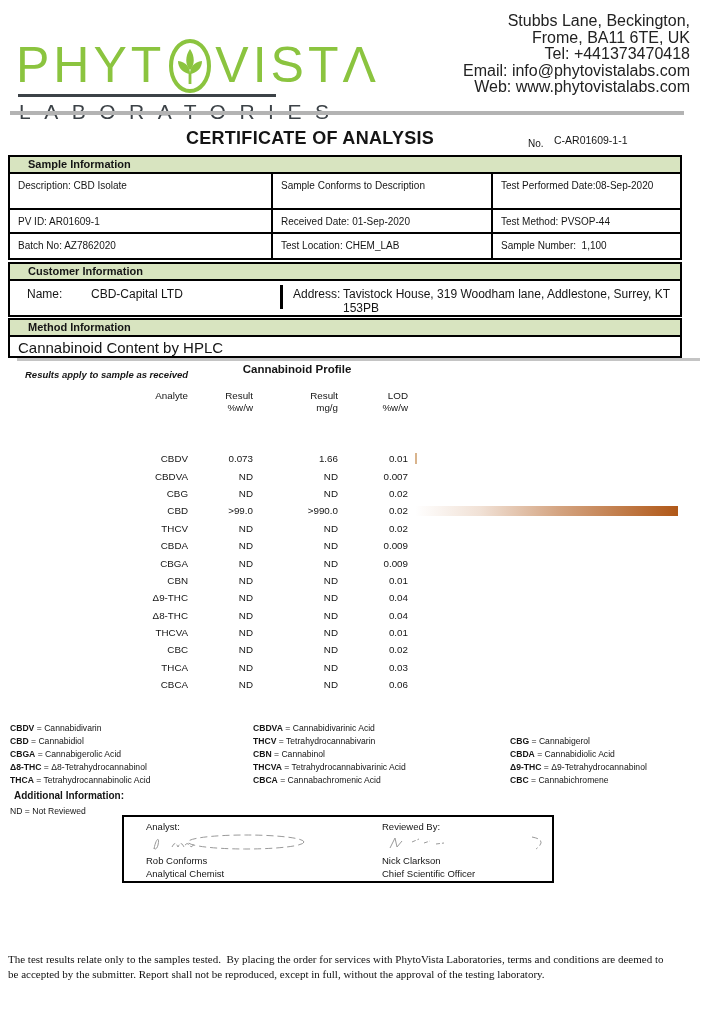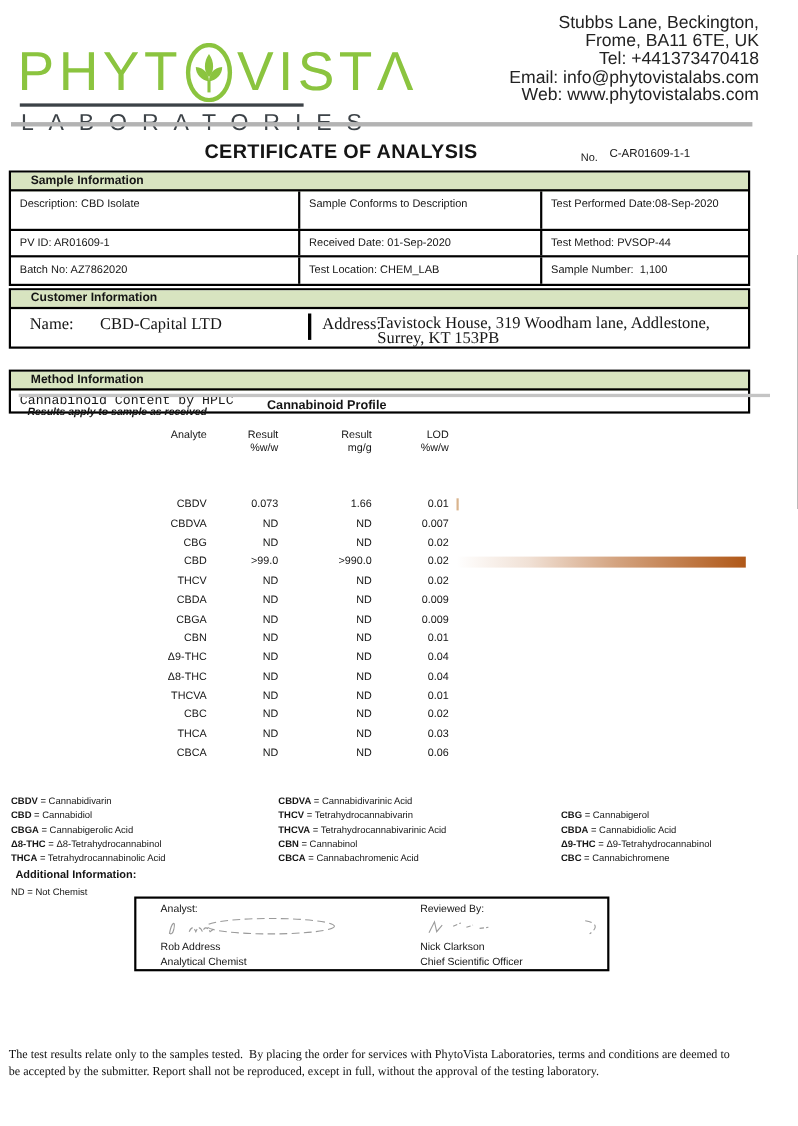--- a/index.html
+++ b/index.html
@@ -31,29 +31,29 @@
   #sample-box { top:155px; }
   .si-row { display:flex; border-bottom:2px solid #000; }
   .si-row:last-child { border-bottom:none; }
   .si-cell { padding:5px 8px 2px 8px; font-size:10px; box-sizing:border-box; white-space:pre-wrap; line-height:13px; }
   .si-c0 { width:263px; border-right:2px solid #000; }
   .si-c1 { width:220px; border-right:2px solid #000; }
   .si-c2 { flex:1; }
   .si-r0 { height:34px; } .si-r1 { height:22px; } .si-r2 { height:24px; }
 
   #customer-box { top:262px; }
-  .cust-row { position:relative; height:34px; font-size:15px;font-family:Liberation Serif, serif; }
+  .cust-row { position:relative; height:34px; font-size:12px; }
   .cust-name-label { position:absolute; left:17px; top:6px; }
   .cust-name { position:absolute; left:81px; top:6px; }
   .cust-divider { position:absolute; left:270px; top:4px; bottom:6px; width:3px; background:#000; }
   .cust-addr-label { position:absolute; left:283px; top:6px; }
   .cust-addr { position:absolute; left:333px; top:6px; width:334px; line-height:14px; }
 
-  #method-box { top:336px; }
-  .meth-row { font-size:12px; padding:2px 8px 3px 8px; height:14px;font-family:Liberation Mono, monospace; }
+  #method-box { top:318px; }
+  .meth-row { font-size:15px; padding:2px 8px 3px 8px; height:14px; }
 
   .hr2 { position:absolute; left:17px; top:358px; width:683px; height:3px; background:#c4c4c4; }
 
   
   .profile-note { position:absolute; left:25px; top:369px; font-size:9.5px; font-weight:bold; font-style:italic; }
   .profile-title { position:absolute; left:160px; top:363px; width:274px; text-align:center;
     font-size:11.5px; font-weight:bold; }
   .an-table { position:absolute; left:0; top:390px; width:710px; font-size:9.8px; }
   .an-hrow { display:flex; margin-bottom:37px; }
   .an-cell { text-align:right; box-sizing:border-box; }
@@ -286,45 +286,45 @@
       <div class="lg-col lg-col0">
         <div class="lg-item"><b>CBDV</b> = Cannabidivarin</div>
         <div class="lg-item"><b>CBD</b> = Cannabidiol</div>
         <div class="lg-item"><b>CBGA</b> = Cannabigerolic Acid</div>
         <div class="lg-item"><b>Δ8-THC</b> = Δ8-Tetrahydrocannabinol</div>
         <div class="lg-item"><b>THCA</b> = Tetrahydrocannabinolic Acid</div>
       </div>
       <div class="lg-col lg-col1">
         <div class="lg-item"><b>CBDVA</b> = Cannabidivarinic Acid</div>
         <div class="lg-item"><b>THCV</b> = Tetrahydrocannabivarin</div>
+        <div class="lg-item"><b>CBN</b> = Cannabinol</div>
         <div class="lg-item"><b>THCVA</b> = Tetrahydrocannabivarinic Acid</div>
-        <div class="lg-item"><b>CBN</b> = Cannabinol</div>
         <div class="lg-item"><b>CBCA</b> = Cannabachromenic Acid</div>
       </div>
       <div class="lg-col lg-col2">
         <div class="lg-item"><b>CBG</b> = Cannabigerol</div>
         <div class="lg-item"><b>CBDA</b> = Cannabidiolic Acid</div>
         <div class="lg-item"><b>Δ9-THC</b> = Δ9-Tetrahydrocannabinol</div>
         <div class="lg-item"><b>CBC</b> = Cannabichromene</div>
       </div>
     </div>
   <div class="add-info-title">Additional Information:</div>
-  <div class="nd-note">ND = Not Chemist</div>
+  <div class="nd-note">ND = Not Reviewed</div>
 
   <div class="sig-box">
     <div class="sig-col analyst">
       <div class="sig-label">Analyst:</div>
       <svg class="sig-scribble" width="190" height="20" viewBox="0 0 190 20">
         <g fill="none" stroke="#9a9a9a" stroke-width="1">
           <path d="M8 17 C10 6 14 4 12 13 C11 17 9 18 8 16"></path>
           <path d="M26 15 q3 -7 6 0 q3 -7 6 0 q3 -7 7 0 l4 -3" stroke-dasharray="5 2"></path>
           <ellipse cx="100" cy="10" rx="58" ry="7" stroke-dasharray="7 4"></ellipse>
         </g>
       </svg>
-      <div class="sig-name">Rob Address</div>
+      <div class="sig-name">Rob Conforms</div>
       <div class="sig-title">Analytical Chemist</div>
     </div>
     <div class="sig-col reviewer">
       <div class="sig-label">Reviewed By:</div>
       <svg class="sig-scribble" width="190" height="20" viewBox="0 0 190 20">
         <g fill="none" stroke="#9a9a9a" stroke-width="1">
           <path d="M8 16 L13 6 L15 15 L20 9"></path>
           <path d="M30 10 l7 -3 M42 11 l6 -2 M54 12 l8 -1" stroke-dasharray="4 2"></path>
           <path d="M150 5 q16 3 4 12" stroke-dasharray="6 3"></path>
         </g>

